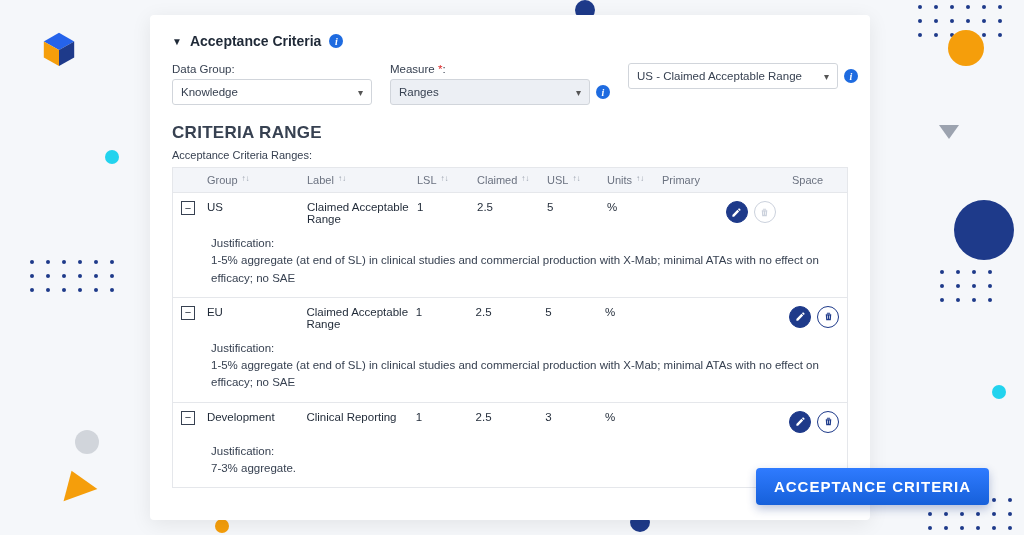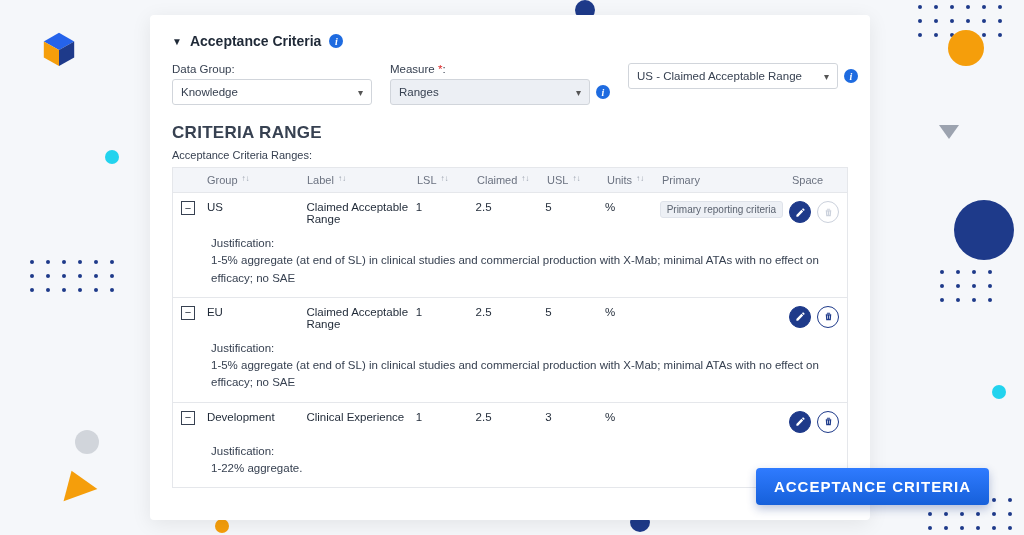--- a/index.html
+++ b/index.html
@@ -268,23 +268,20 @@
     <div class="row-top">
       <div class="col-exp">
             <span class="exp-icon">−</span>
           </div>
       <div class="col-group">US</div>
       <div class="col-label">Claimed Acceptable Range</div>
       <div class="col-lsl">1</div>
       <div class="col-target">2.5</div>
       <div class="col-usl">5</div>
       <div class="col-units">%</div>
-      <div class="col-status">
-            <span class="badge">Primary reporting criteria</span>
-          </div>
       <div class="col-manage">
         <div class="manage">
           <span class="icon-btn edit">
                 <svg viewBox="0 0 24 24">
                   <path d="M3 17.25V21h3.75L17.81 9.94l-3.75-3.75L3 17.25zM20.71 7.04a1 1 0 0 0 0-1.41l-2.34-2.34a1 1 0 0 0-1.41 0l-1.83 1.83 3.75 3.75 1.83-1.83z"></path>
                 </svg>
               </span>
           <span class="icon-btn del disabled">
                 <svg viewBox="0 0 24 24">
                   <path d="M6 7h12l-1 13H7L6 7zm3-3h6l1 2H8l1-2zM9 10v7h1.5v-7H9zm4.5 0v7H15v-7h-1.5z"></path>
@@ -329,21 +326,21 @@
       <div class="just-label">Justification:</div>
       <div>1-5% aggregate (at end of SL) in clinical studies and commercial production with X-Mab; minimal ATAs with no effect on efficacy; no SAE</div>
     </div>
       </div>
       <div class="row-block">
     <div class="row-top">
       <div class="col-exp">
             <span class="exp-icon">−</span>
           </div>
       <div class="col-group">Development</div>
-      <div class="col-label">Clinical Experience</div>
+      <div class="col-label">Clinical Reporting</div>
       <div class="col-lsl">1</div>
       <div class="col-target">2.5</div>
       <div class="col-usl">3</div>
       <div class="col-units">%</div>
       <div class="col-status"></div>
       <div class="col-manage">
         <div class="manage">
           <span class="icon-btn edit">
                 <svg viewBox="0 0 24 24">
                   <path d="M3 17.25V21h3.75L17.81 9.94l-3.75-3.75L3 17.25zM20.71 7.04a1 1 0 0 0 0-1.41l-2.34-2.34a1 1 0 0 0-1.41 0l-1.83 1.83 3.75 3.75 1.83-1.83z"></path>
@@ -352,20 +349,20 @@
           <span class="icon-btn del ">
                 <svg viewBox="0 0 24 24">
                   <path d="M6 7h12l-1 13H7L6 7zm3-3h6l1 2H8l1-2zM9 10v7h1.5v-7H9zm4.5 0v7H15v-7h-1.5z"></path>
                 </svg>
               </span>
         </div>
       </div>
     </div>
     <div class="just-block">
       <div class="just-label">Justification:</div>
-      <div>1-22% aggregate.</div>
+      <div>7-3% aggregate.</div>
     </div>
       </div>
     </div>
 
 </div>
 
 <div class="banner">ACCEPTANCE CRITERIA</div>
 
 </body></html>

